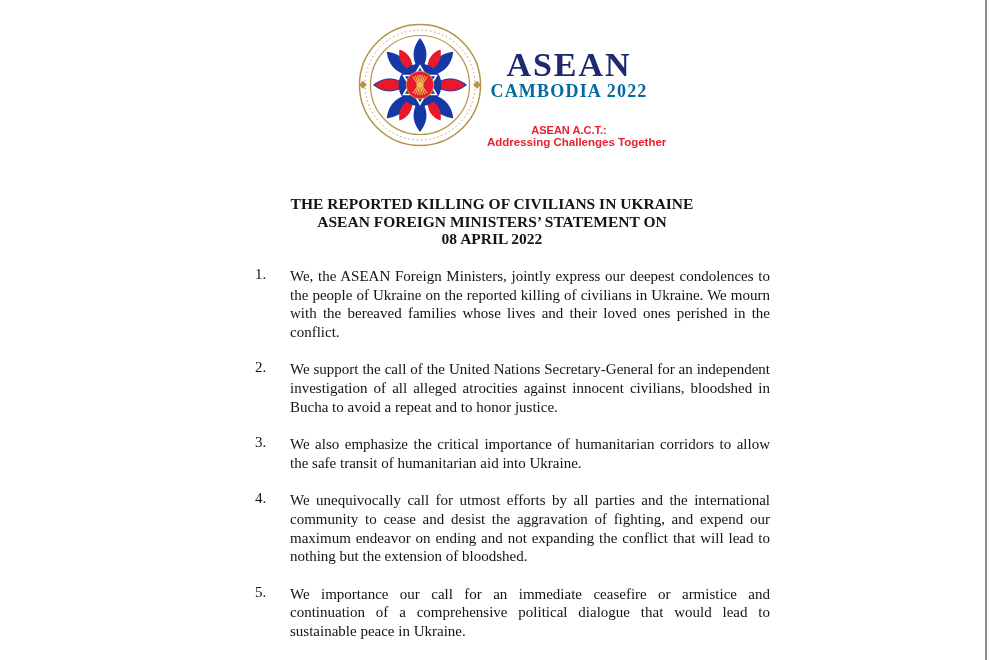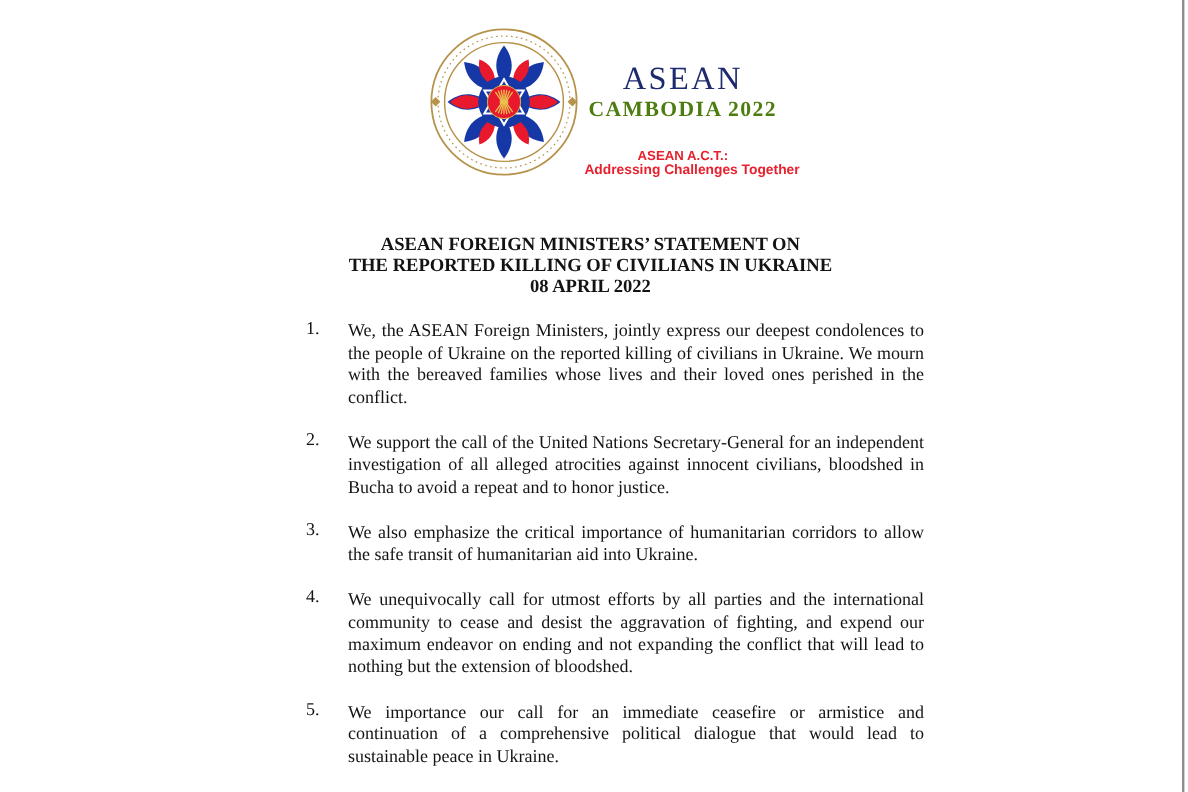--- a/index.html
+++ b/index.html
@@ -25,34 +25,34 @@
     width: 126px; height: 126px;
   }
   .logo-text {
     position: absolute;
     left: 487px; top: 51px;
     width: 164px;
     text-align: center;
   }
   .logo-asean {
     font-family: "Liberation Serif", serif;
-    font-weight: normal;
-    font-size: 27px;
+    font-weight: bold;
+    font-size: 34px;
     line-height: 28px;
     letter-spacing: 2px;
     color: #1e2a6e;
     white-space: nowrap;
   }
   .logo-cambodia {
     font-family: "Liberation Serif", serif;
     font-weight: bold;
     font-size: 18px;
     line-height: 25px;
     letter-spacing: 1.2px;
-    color: #4d7c0f;
+    color: #0369a1;
     white-space: nowrap;
   }
   .logo-tag1 {
     margin-top: 20px;
     font-family: "Liberation Sans", sans-serif;
     font-weight: bold;
     font-size: 11px;
     line-height: 12px;
     color: #e8212e;
     white-space: nowrap;
@@ -159,22 +159,22 @@
   </svg>
 
   <div class="logo-text">
     <div class="logo-asean">ASEAN</div>
     <div class="logo-cambodia">CAMBODIA 2022</div>
     <div class="logo-tag1">ASEAN A.C.T.:</div>
     <div class="logo-tag2">Addressing Challenges Together</div>
   </div>
 
   <div class="title">
+    <div>THE REPORTED KILLING OF CIVILIANS IN UKRAINE</div>
     <div>ASEAN FOREIGN MINISTERS’ STATEMENT ON</div>
-    <div>THE REPORTED KILLING OF CIVILIANS IN UKRAINE</div>
     <div>08 APRIL 2022</div>
   </div>
 
   <div class="statements">
     <div class="item">
       <span class="num">1.</span>
       <p class="txt">We, the ASEAN Foreign Ministers, jointly express our deepest condolences to the people of Ukraine on the reported killing of civilians in Ukraine. We mourn with the bereaved families whose lives and their loved ones perished in the conflict.</p>
     </div>
     <div class="item">
       <span class="num">2.</span>

